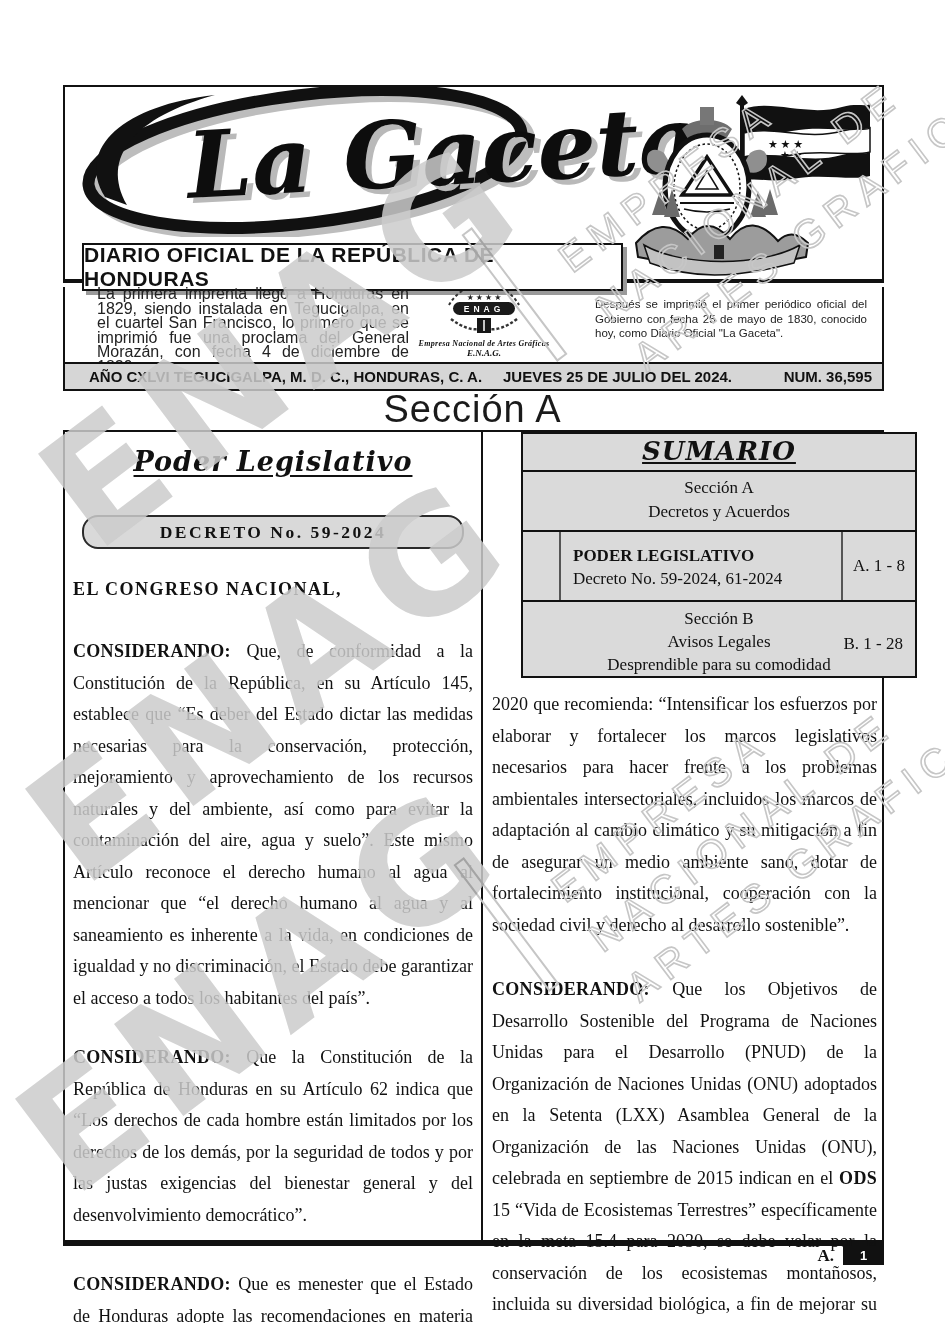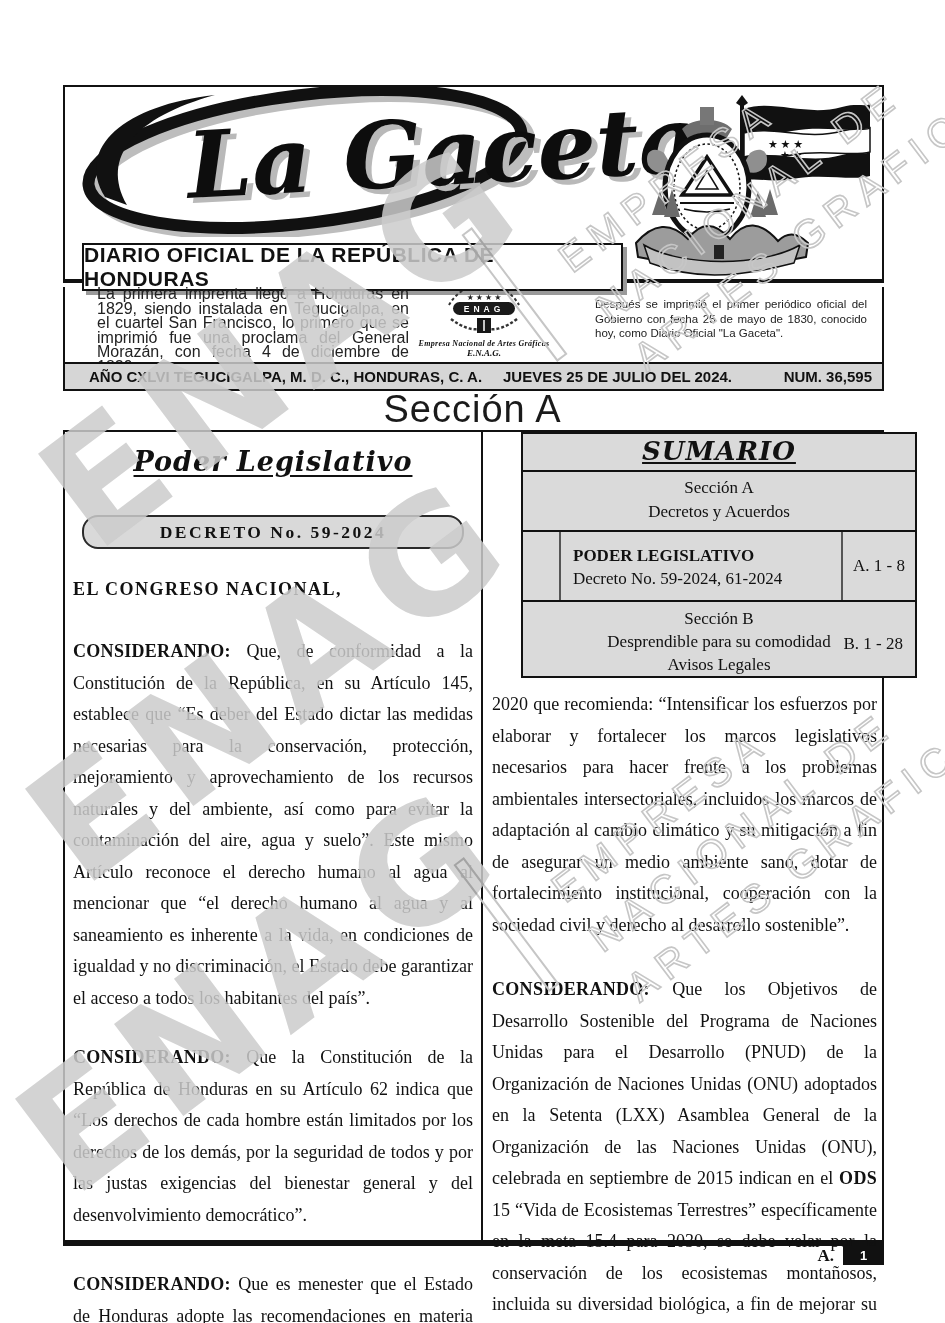--- a/index.html
+++ b/index.html
@@ -191,22 +191,22 @@
       <div class="entry-main">
         <div style="font-weight:bold">PODER LEGISLATIVO</div>
         <div>Decreto No. 59-2024, 61-2024</div>
       </div>
       <div class="entry-pages">
         <span>A. 1 - 8</span>
       </div>
     </div>
     <div class="secb-row">
       <div>Sección B</div>
+      <div>Avisos Legales</div>
       <div>Desprendible para su comodidad</div>
-      <div>Avisos Legales</div>
       <div class="secb-pages">B.  1 - 28</div>
     </div>
   </div>
 
   <div class="right-col">
     <p class="bodypar">2020 que recomienda: “Intensificar los esfuerzos por elaborar y fortalecer los marcos legislativos necesarios para hacer frente a los problemas ambientales intersectoriales, incluidos los marcos de adaptación al cambio climático y su mitigación a fin de asegurar un medio ambiente sano, dotar de fortalecimiento institucional, cooperación con la sociedad civil y derecho al desarrollo sostenible”.</p>
     <p class="bodypar"><b>CONSIDERANDO:</b><span> Que los Objetivos de Desarrollo Sostenible del Programa de Naciones Unidas para el Desarrollo (PNUD) de la Organización de Naciones Unidas (ONU) adoptados en la Setenta (LXX) Asamblea General de la Organización de las Naciones Unidas (ONU), celebrada en septiembre de 2015 indican en el </span><b>ODS</b><span> 15 “Vida de Ecosistemas Terrestres” específicamente en la meta 15.4 para 2030, se debe velar por la conservación de los ecosistemas montañosos, incluida su diversidad biológica, a fin de mejorar su capacidad de proporcionar beneficios esenciales para el</span></p>
   </div>
 
   <div class="bottom-rule"></div>

